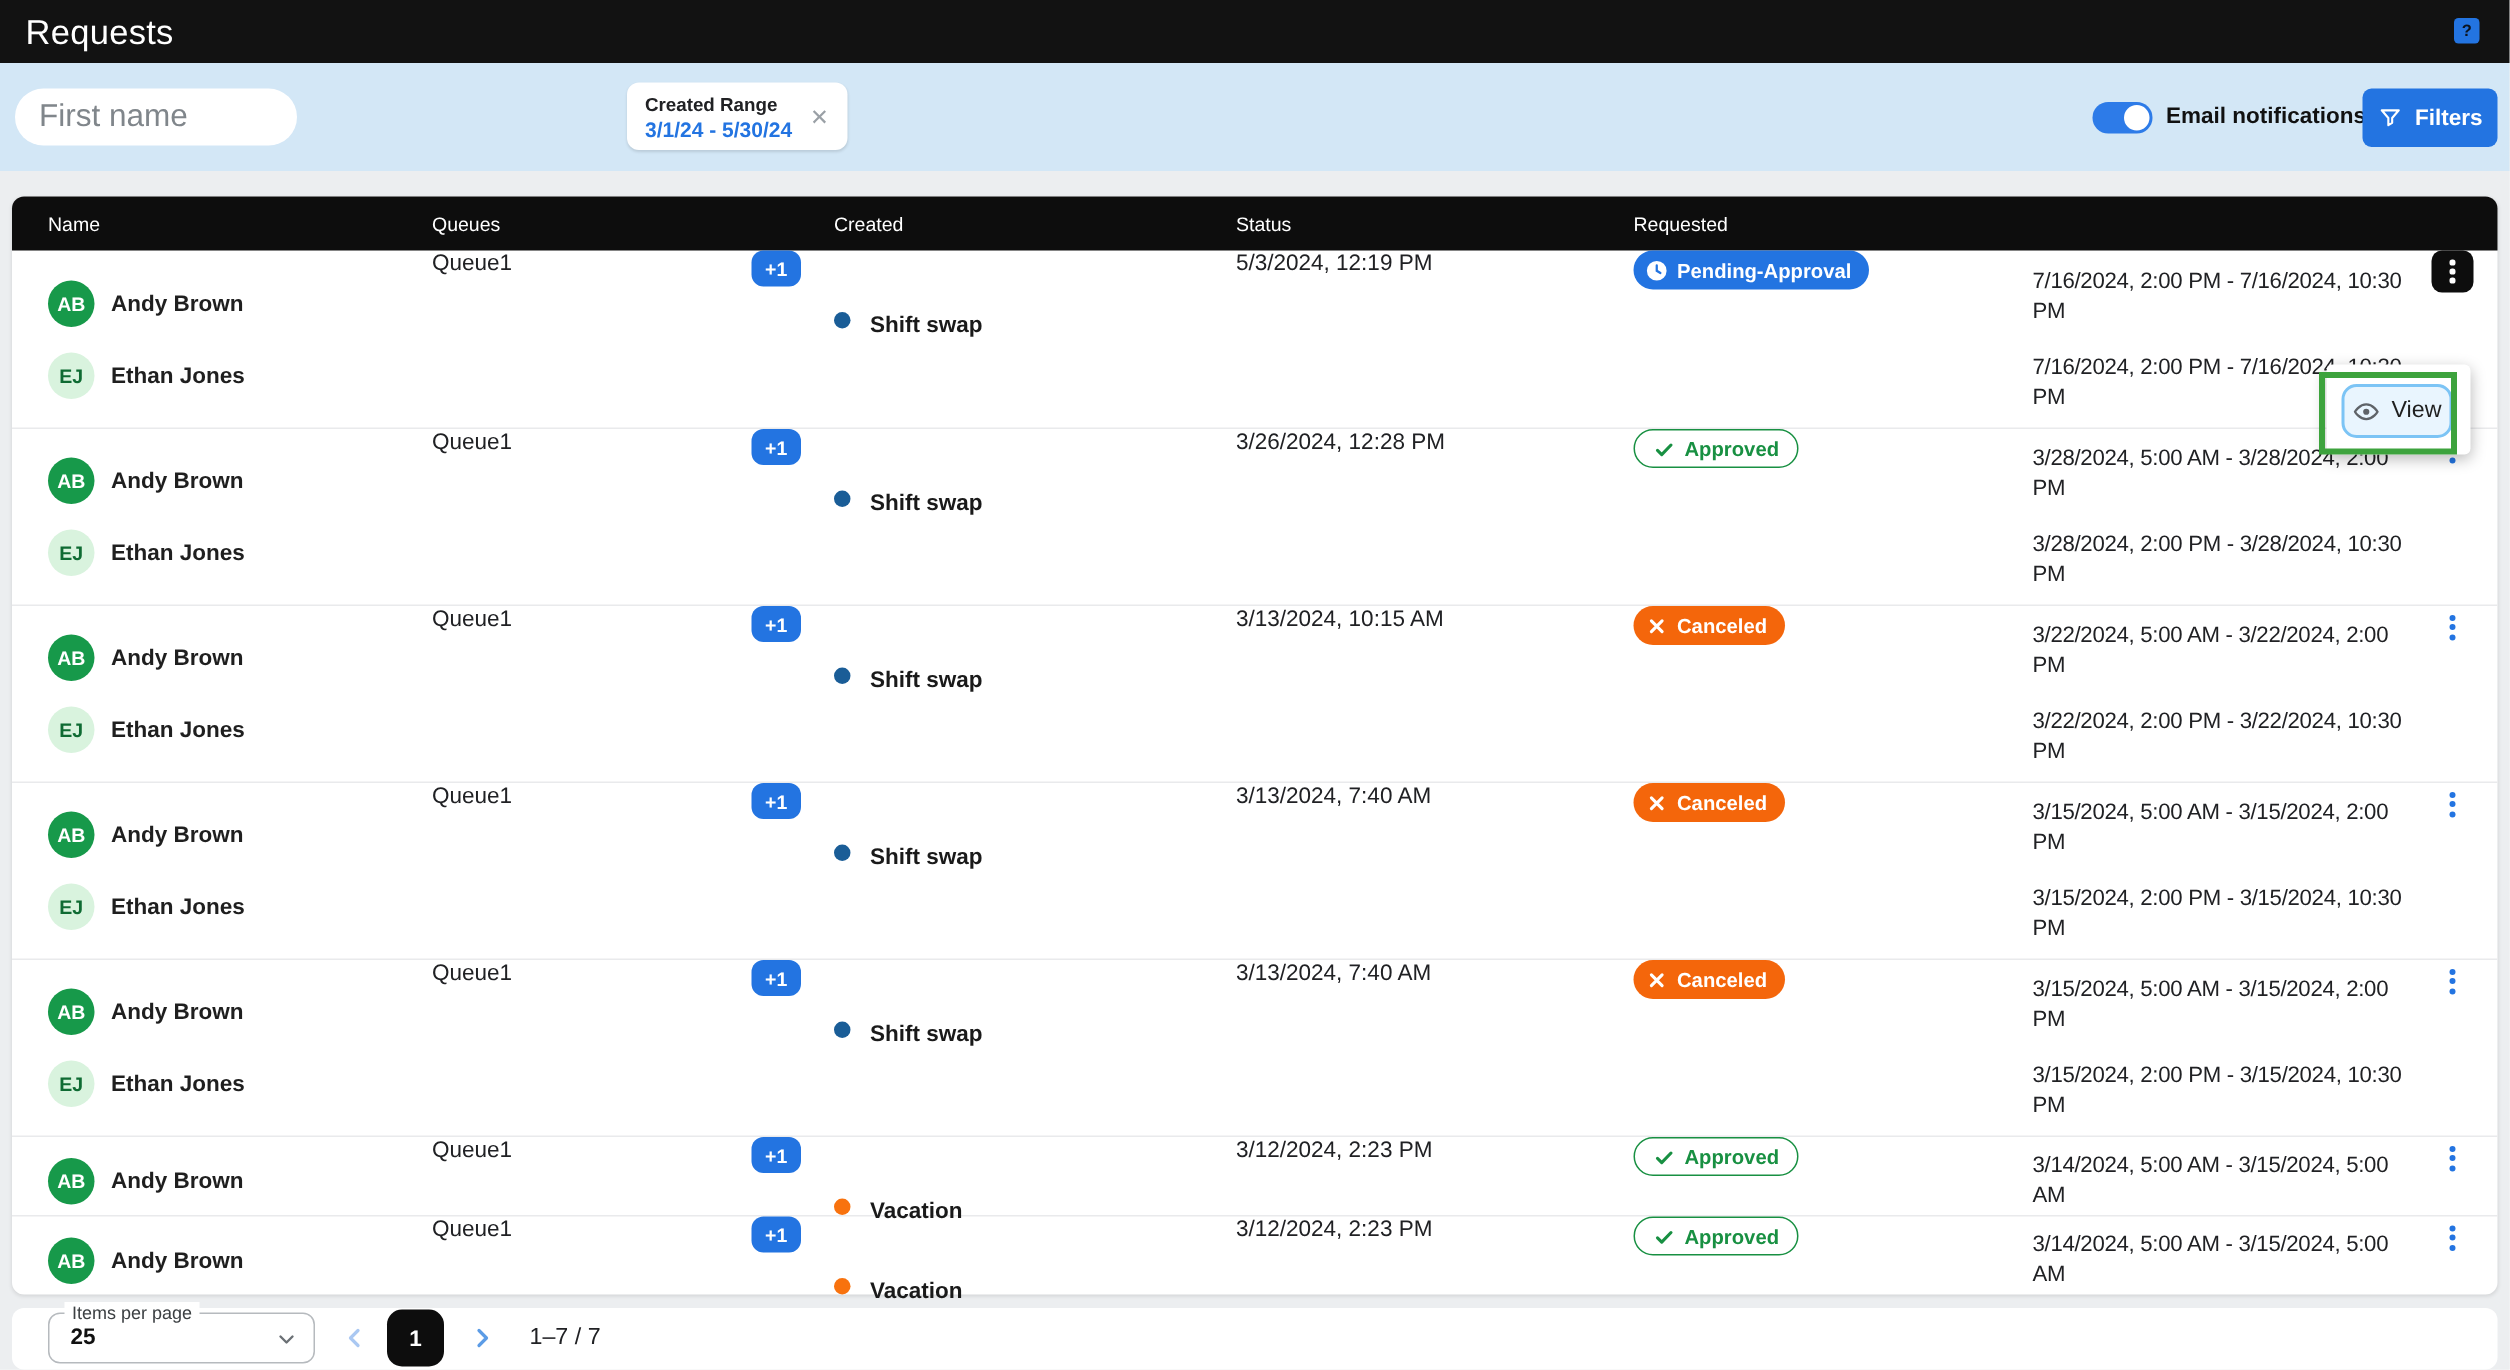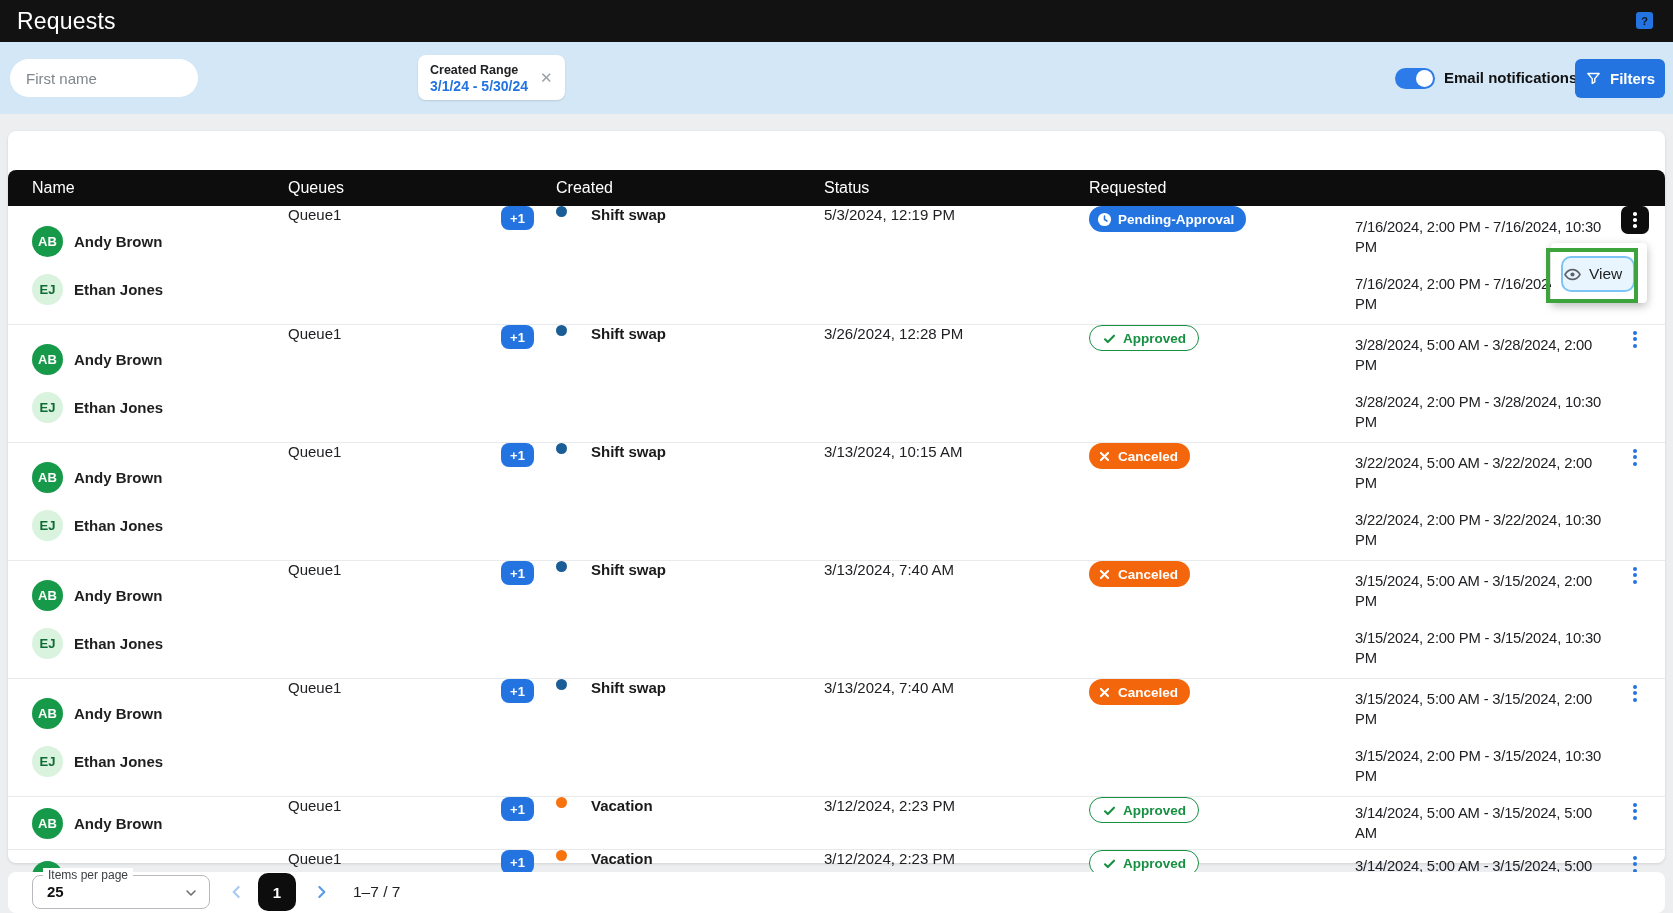--- a/index.html
+++ b/index.html
@@ -8,57 +8,57 @@
 
   
   .topbar { position:absolute; left:0; top:0; width:1673px; height:42px; background:#121212; }
   .topbar-title { position:absolute; left:17px; top:0; line-height:42px; color:#fff; font-size:23px; font-weight:500; letter-spacing:.2px; }
   .help-btn { position:absolute; left:1636px; top:12px; width:17px; height:17px; background:#2374e1; border-radius:3px;
     display:flex; align-items:center; justify-content:center; color:#0c1420; font-size:11px; font-weight:700; cursor:pointer; border:none; }
 
   
   .filterbar { position:absolute; left:0; top:42px; width:1673px; height:72px; background:#d3e7f6; }
   .pill-input { position:absolute; top:17px; height:38px; width:188px; border:none; border-radius:19px; background:#fff;
-    padding:0 16px; font-size:15px; color:#202124; outline:none; font-family:inherit; }
+    padding:0 16px; font-size:21px; color:#202124; outline:none; font-family:inherit; }
   .pill-input::placeholder { color:#80868b; }
   .inp-first { left:10px; } .inp-last { left:207px; }
   .chip { position:absolute; left:418px; top:13px; height:45px; background:#fff; border-radius:8px;
     display:flex; align-items:center; padding:5px 10px 5px 12px; gap:10px; box-shadow:0 1px 2px rgba(0,0,0,.12); }
   .chip-text { display:flex; flex-direction:column; line-height:16px; }
   .chip-label { font-size:12.5px; font-weight:700; color:#202124; }
   .chip-value { font-size:14px; font-weight:700; color:#2374e1; }
   .chip-close { color:#9aa0a6; font-size:15px; cursor:pointer; background:none; border:none; padding:0 2px; font-family:inherit; }
   .toggle { position:absolute; left:1395px; top:26px; width:40px; height:21px; border-radius:11px; background:#2d7be8; cursor:pointer; border:none; }
   .toggle .knob { position:absolute; right:2px; top:2px; width:17px; height:17px; border-radius:50%; background:#fff; }
   .toggle-label { position:absolute; left:1444px; top:0; line-height:72px; font-size:15px; font-weight:700; color:#111; }
   .filters-btn { position:absolute; left:1575px; top:17px; width:90px; height:39px; background:#2374e1; border:none; border-radius:6px;
     color:#fff; font-size:15px; font-weight:700; display:flex; align-items:center; justify-content:center; gap:8px; cursor:pointer; font-family:inherit; }
 
   
   .card { position:absolute; left:8px; top:131px; width:1657px; height:732px; background:#fff; border-radius:8px;
     box-shadow:0 1px 3px rgba(0,0,0,.12); }
   .grid { display:grid; grid-template-columns:256px 268px 268px 265px 266px 250px 1fr; padding-left:24px; }
-  .thead { height:36px; background:#0d0d0d; border-radius:8px 8px 0 0; color:#fff; font-size:16px; font-weight:500;margin-top:39px; }
+  .thead { height:36px; background:#0d0d0d; border-radius:8px 8px 0 0; color:#fff; font-size:13px; font-weight:500; }
   .thead .th { display:flex; align-items:center; }
   .trow { border-top:1px solid #e9eaec; }
   .trow:first-of-type { border-top:none; }
   .trow.row-tall { height:118px; }
   .trow.row-short { height:53px; }
   .cell { display:flex; align-items:flex-start; }
   .people { flex-direction:column; align-items:flex-start; justify-content:center; gap:17px; }
   .person { display:flex; align-items:center; gap:11px; }
   .avatar { width:31px; height:31px; border-radius:50%; display:flex; align-items:center; justify-content:center;
     font-size:13px; font-weight:700; }
   .avatar.solid { background:#17994a; color:#fff; }
   .avatar.light { background:#d9f3de; color:#0f6b33; }
   .person-name { font-size:15px; font-weight:700; color:#1f1f1f; }
   .queues { justify-content:space-between; padding-right:22px; font-size:15px; }
   .overflow-badge { min-width:33px; height:24px; border-radius:8px; background:#2374e1; color:#fff; font-size:13px; font-weight:700;
     display:flex; align-items:center; justify-content:center; cursor:pointer; }
-  .rtype { gap:24px; }
+  .rtype { gap:13px;margin-top:41px; }
   .type-dot { width:11px; height:11px; border-radius:50%; }
   .type-label { font-size:15px; font-weight:700; color:#1a1a1a; }
   .created { font-size:15px; }
   .status-badge { display:inline-flex; align-items:center; gap:6px; height:26px; border-radius:14px; padding:0 12px;
     font-size:13.5px; font-weight:700; }
   .sicon { width:15px; height:15px; display:none; }
   .status-badge.status-pending { background:#2374e1; color:#fff; padding-left:8px; }
   .status-badge.status-pending .icon-clock { display:block; }
   .status-badge.status-approved { background:#fff; border:1.5px solid #189042; color:#189042; }
   .status-badge.status-approved .icon-check { display:block; }
@@ -70,21 +70,21 @@
   .kebab { background:none; border:none; cursor:pointer; display:flex; flex-direction:column; align-items:center; justify-content:center;
     gap:2.5px; width:28px; height:28px; }
   .kebab .dot { width:4px; height:4px; border-radius:50%; background:#2374e1; }
   .kebab.active { background:#0d0d0d; border-radius:7px; }
   .kebab.active .dot { background:#fff; width:3.5px; height:3.5px; }
 
   
   .row-menu { position:absolute; left:1551px; top:243px; width:96px; height:60px; background:#fff; border-radius:4px;
     box-shadow:0 3px 10px rgba(0,0,0,.28); z-index:40; }
   .view-btn { position:absolute; left:10px; top:13px; width:74px; height:36px; border:2px solid #7cc4f5; background:#e9f5fe;
-    border-radius:10px; display:flex; align-items:center; gap:7px; cursor:pointer;
+    border-radius:10px; display:flex; align-items:center; justify-content:center; gap:7px; cursor:pointer;
     font-size:15.5px; font-weight:500; color:#1f1f1f; font-family:inherit; }
   .annotation { position:absolute; left:1546px; top:248px; width:92px; height:55px; border:4px solid #3da33d; z-index:50; pointer-events:none; }
 
   
   .footer { position:absolute; left:8px; top:872px; width:1657px; height:41px; background:#fff; border-radius:8px; }
   .ipp { position:absolute; left:24px; top:3px; width:178px; height:34px; border:1px solid #b6babe; border-radius:8px; cursor:pointer; background:#fff; }
   .ipp-label { position:absolute; left:10px; top:-8px; background:#fff; padding:0 5px; font-size:12px; color:#3c4043; }
   .ipp-value { position:absolute; left:14px; top:0; line-height:32px; font-size:15px; font-weight:700; color:#111; }
   .ipp-chevron { position:absolute; right:10px; top:9px; width:16px; height:16px; color:#6b7075; }
   .pg-chevron { position:absolute; top:10px; width:20px; height:20px; background:none; border:none; cursor:pointer; padding:0; }

